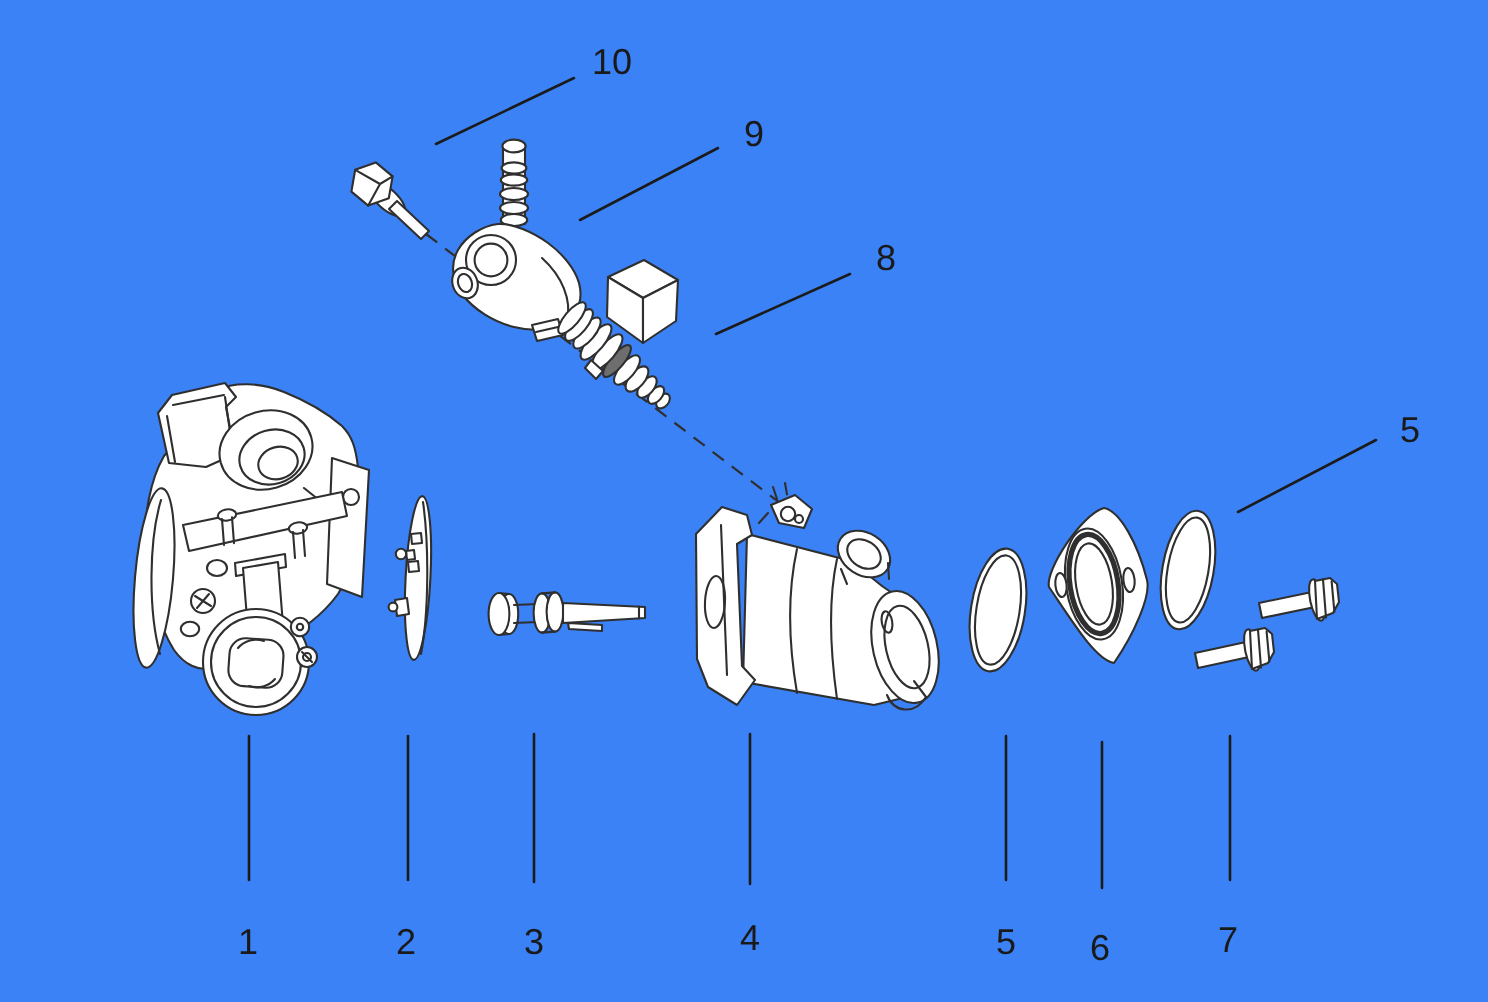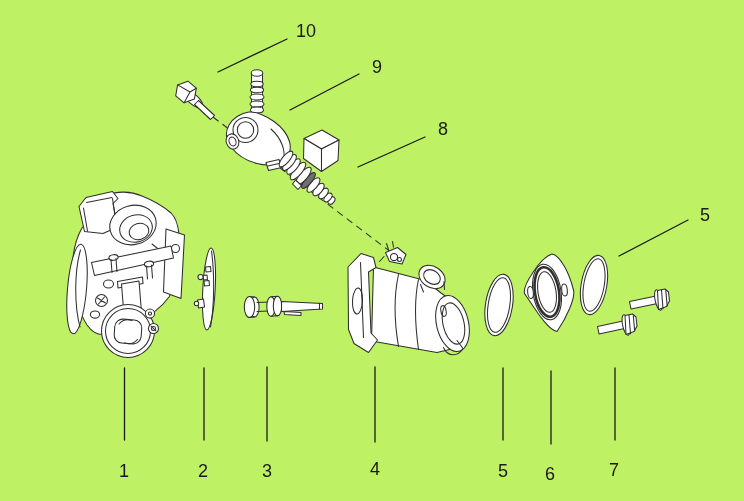--- a/index.html
+++ b/index.html
@@ -1,18 +1,18 @@
 <!DOCTYPE html>
 <html><head>
 <meta charset="utf-8">
 <style>
   html,body{margin:0;padding:0;background:#e8e8e8;}
   .canvas{
     width:744px;height:501px;
-    background:#bef264;
+    background:#3b82f6;
     position:relative;
     margin:0 auto;
     overflow:hidden;
     font-family:"Liberation Sans", sans-serif;
   }
   svg{display:block;}
   .part{fill:none;stroke-width:1.05;stroke-linejoin:round;stroke-linecap:round;}
   .part .w{fill:#ffffff;}
   .leader{fill:none;stroke-width:1.3;stroke-linecap:round;}
   .axis{fill:none;stroke-width:1.1;stroke-dasharray:7 5;}

